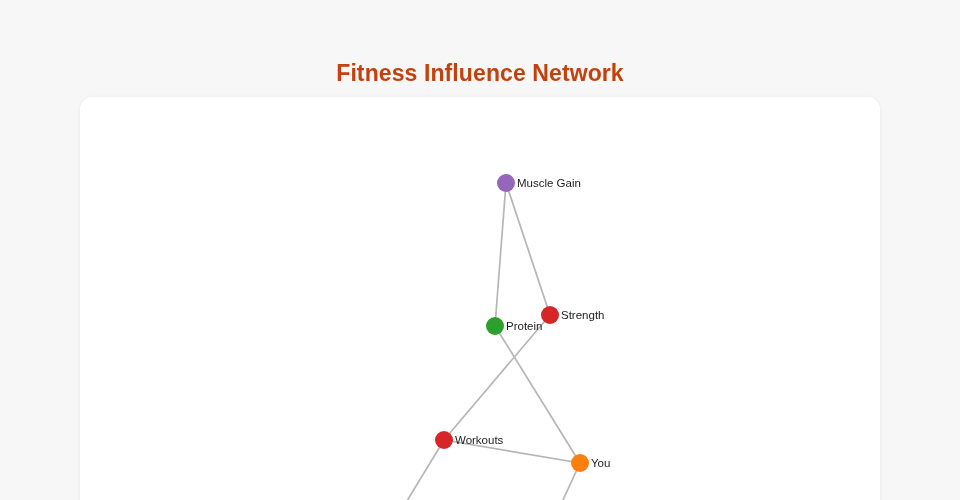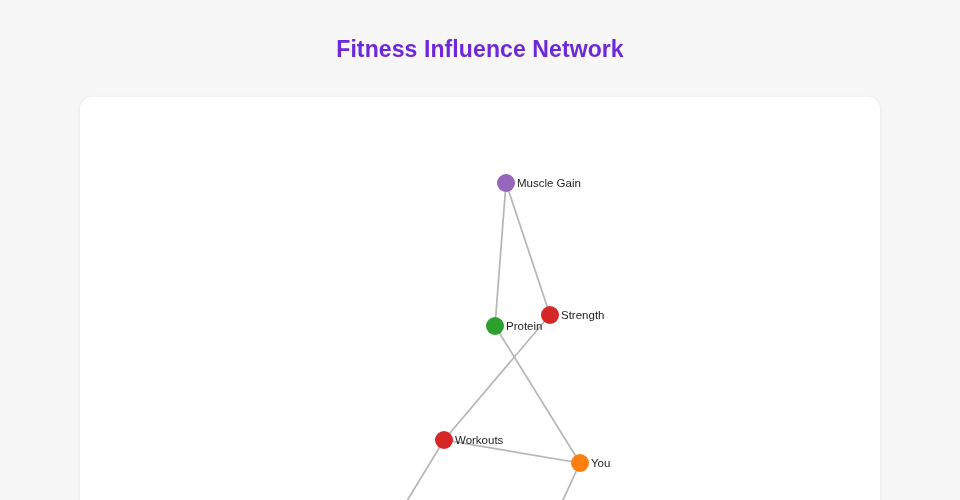--- a/index.html
+++ b/index.html
@@ -9,27 +9,27 @@
   body {
     width: 960px;
     height: 500px;
     background: #f7f7f8;
     font-family: "Liberation Sans", sans-serif;
     overflow: hidden;
     position: relative;
   }
   #page-title {
     position: absolute;
-    top: 32px;
+    top: 56px;
     left: 0;
     width: 960px;
     text-align: center;
     font-size: 23px;
     font-weight: bold;
-    color: #6d28d9;
+    color: #c2410c;
     letter-spacing: 0.1px;
     line-height: 34px;
   }
   #graph-card {
     position: absolute;
     left: 80px;
     top: 97px;
     width: 800px;
     height: 440px;
     background: #ffffff;

